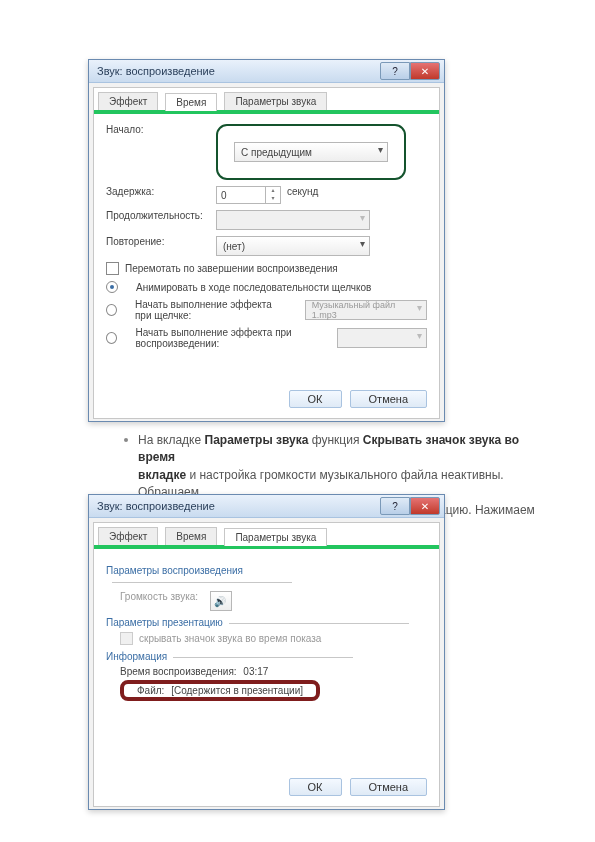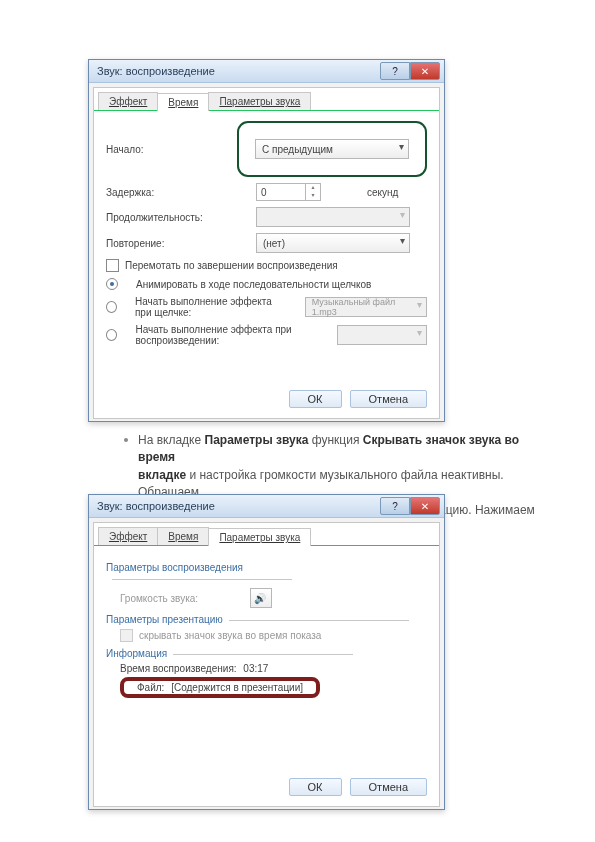--- a/index.html
+++ b/index.html
@@ -40,37 +40,36 @@
   .winbtn.help { background: linear-gradient(#dfeaf6,#b9cfe8); color:#223; border-radius: 2px 0 0 2px;}
   .winbtn.close { background: linear-gradient(#e57373,#c0392b); color:#fff; border-radius: 0 2px 2px 0;}
   .dialog-body {
     background: #fff;
     margin: 4px;
     border: 1px solid #c7c7c7;
     position: relative;
   }
   .tabs {
     display: flex;
-    border-bottom: 1px solid #22c55e;
+    border-bottom: 4px solid #22c55e;
     padding: 4px 4px 0 4px;
-    gap: 0;
-    text-decoration: underline;
+    gap: 8px;
   }
   .tab {
     padding: 3px 10px;
     font-size: 10px;
     border: 1px solid #c7c7c7;
     border-bottom: none;
     background: #eee;
     margin-right: -1px;
     color: #444;
   }
   .tab.active { background: #fff; position: relative; top: 1px; }
   .form-area { padding: 10px 12px; font-size: 10px; color: #444; }
-  .row { display: flex; align-items: center; margin-bottom: 6px; gap: 40px; }
+  .row { display: flex; margin-bottom: 6px; }
   .row .lbl { width: 110px; }
   .input {
     height: 16px;
     border: 1px solid #b7b7b7;
     background: #fff;
     padding: 0 4px;
     font-size: 10px;
     display: flex;
     align-items: center;
   }

